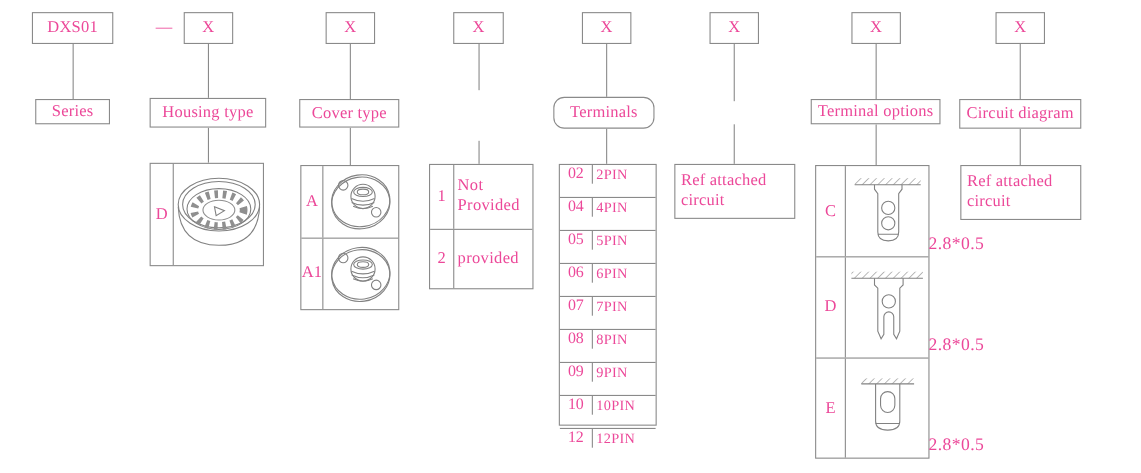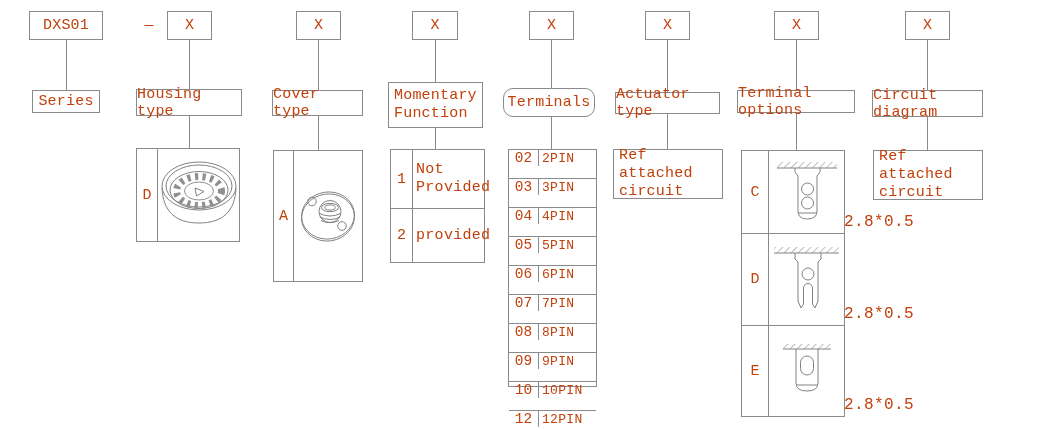--- a/index.html
+++ b/index.html
@@ -1,18 +1,18 @@
 <!DOCTYPE html>
 <html><head>
 <meta charset="utf-8">
 <style>
   html,body { margin:0; padding:0; background:#ffffff; }
   .canvas {
     position:relative; width:1037px; height:430px; background:#ffffff;
-    font-family:Liberation Mono, monospace; color:#c2410c; overflow:hidden;
+    font-family:Liberation Serif, serif; color:#ec4899; overflow:hidden;
   }
   .box {
     position:absolute; border:1px solid #8a8a8a; background:#fff;
     display:flex; align-items:center; justify-content:center;
     font-size:15px; box-sizing:border-box; letter-spacing:.2px;
   }
   .box.left { justify-content:flex-start; padding-left:5px; text-align:left; line-height:1.18; }
   .dash { position:absolute; font-size:15px; display:flex; align-items:center; justify-content:center; }
   .vline { position:absolute; width:0; border-left:1px solid #8a8a8a; }
   .tbl { position:absolute; border:1px solid #8a8a8a; background:#fff; box-sizing:border-box; display:flex; }
@@ -62,23 +62,21 @@
   <div class="vline" style="left:667px; top:40px; height:52px;"></div>
   <div class="vline" style="left:667px; top:113px; height:36px;"></div>
   <div class="vline" style="left:796px; top:40px; height:50px;"></div>
   <div class="vline" style="left:796px; top:113px; height:37px;"></div>
   <div class="vline" style="left:927px; top:40px; height:50px;"></div>
   <div class="vline" style="left:927px; top:117px; height:33px;"></div>
 
   <div class="box" style="left:32px;  top:90px; width:68px;  height:23px;">Series</div>
   <div class="box" style="left:136px; top:89px; width:106px; height:27px;">Housing type</div>
   <div class="box" style="left:272px; top:90px; width:91px;  height:26px;">Cover type</div>
-  <div class="box left" style="left:388px; top:82px; width:95px; height:46px;">Momentary Function</div>
   <div class="box" style="left:503px; top:88px; width:92px;  height:29px;border-radius:10px;">Terminals</div>
-  <div class="box" style="left:615px; top:92px; width:105px; height:22px;">Actuator type</div>
   <div class="box" style="left:737px; top:90px; width:118px; height:23px;">Terminal options</div>
   <div class="box" style="left:872px; top:90px; width:111px; height:27px;">Circuit diagram</div>
 
   <div class="tbl" style="left:136px; top:148px; width:104px; height:94px;">
     <div class="code-cell" style="width:21px;">D</div>
     <div class="img-cell">
       <svg width="82" height="80" viewBox="0 0 82 80">
         <ellipse class="sk" cx="41" cy="31" rx="37" ry="24"></ellipse>
         <ellipse class="sk" cx="41" cy="31" rx="33" ry="21"></ellipse>
         <path class="sk" d="M4,33 C5,56 17,68 41,68 C65,68 77,56 78,33"></path>
@@ -101,41 +99,54 @@
           <path class="sk" d="M22.5,26.5 q10.5,5 21,0"></path>
           <path class="sk" d="M22.7,30 q10.3,5 20.6,0"></path>
           <path class="sk" d="M24,33.5 q9,4.3 18,0"></path>
           <ellipse class="sk" cx="33" cy="20.5" rx="8.5" ry="4.2"></ellipse>
           <ellipse class="sk" cx="33" cy="20.5" rx="5.2" ry="2.6"></ellipse>
           <circle class="sk" cx="15" cy="14.5" r="4.3"></circle>
           <circle class="sk" cx="45" cy="39" r="4.3"></circle>
         </svg>
       </div>
     </div>
+    <div class="row2" style="flex:1 1 0;">
+      <div class="code-cell" style="width:20px;">A1</div>
+      <div class="img-cell">
+        <svg width="62" height="58" viewBox="0 0 62 58">
+          <ellipse class="sk" cx="31" cy="30.5" rx="26.5" ry="23.5" transform="rotate(-8 31 30.5)"></ellipse>
+          <ellipse class="sk" cx="31" cy="28.5" rx="26.5" ry="23.5" transform="rotate(-8 31 28.5)"></ellipse>
+          <circle class="sk" cx="33" cy="24.5" r="11"></circle>
+          <path class="sk" d="M22.5,26.5 q10.5,5 21,0"></path>
+          <path class="sk" d="M22.7,30 q10.3,5 20.6,0"></path>
+          <path class="sk" d="M24,33.5 q9,4.3 18,0"></path>
+          <ellipse class="sk" cx="33" cy="20.5" rx="8.5" ry="4.2"></ellipse>
+          <ellipse class="sk" cx="33" cy="20.5" rx="5.2" ry="2.6"></ellipse>
+          <circle class="sk" cx="15" cy="14.5" r="4.3"></circle>
+          <circle class="sk" cx="45" cy="39" r="4.3"></circle>
+        </svg>
+      </div>
+    </div>
   </div>
 
   <div class="tbl-col" style="left:390px; top:149px; width:95px; height:114px;">
     <div class="row2" style="height:58px;">
       <div class="code-cell" style="width:22px;">1</div>
       <div class="tdesc" style="font-size:15px; line-height:1.18;">Not Provided</div>
     </div>
     <div class="row2" style="flex:1 1 0;">
       <div class="code-cell" style="width:22px;">2</div>
       <div class="tdesc" style="font-size:15px;">provided</div>
     </div>
   </div>
 
   <div class="tbl-col" style="left:508px; top:149px; width:89px; height:238px;gap:12px;">
     <div class="trow">
       <div class="tcode">02</div>
       <div class="tdesc">2PIN</div>
-    </div>
-    <div class="trow">
-      <div class="tcode">03</div>
-      <div class="tdesc">3PIN</div>
     </div>
     <div class="trow">
       <div class="tcode">04</div>
       <div class="tdesc">4PIN</div>
     </div>
     <div class="trow">
       <div class="tcode">05</div>
       <div class="tdesc">5PIN</div>
     </div>
     <div class="trow">

